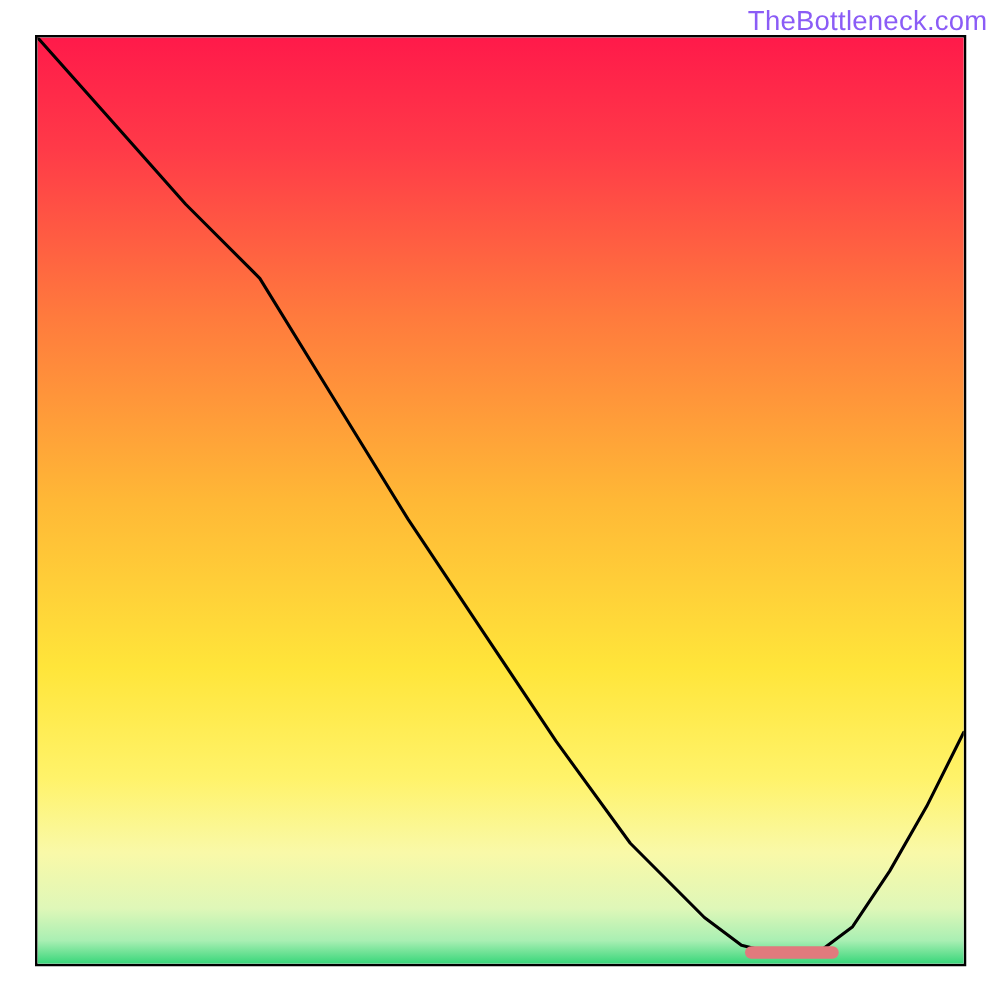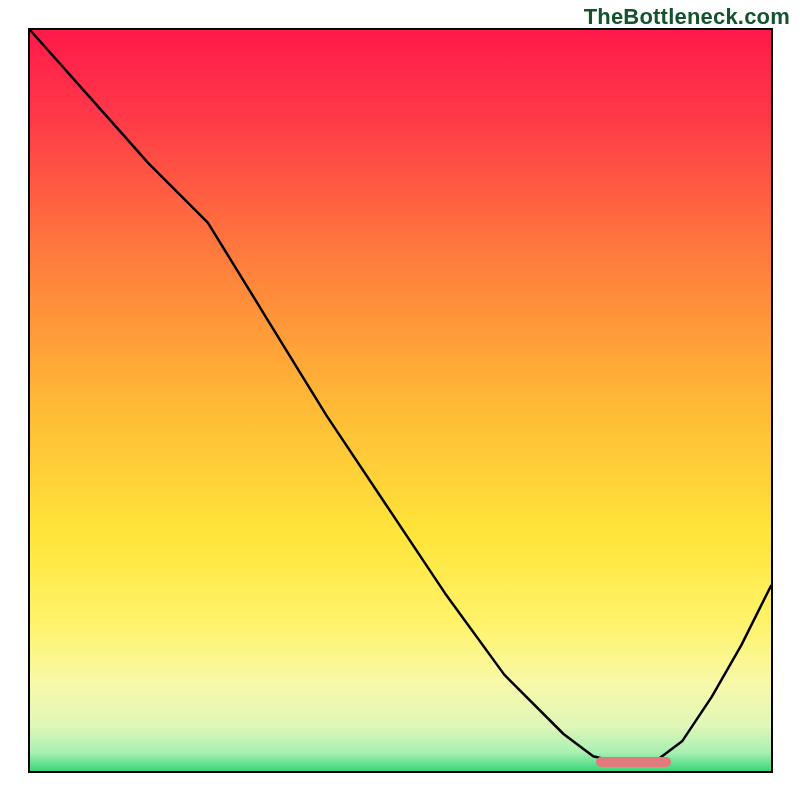--- a/index.html
+++ b/index.html
@@ -13,23 +13,23 @@
   }
   .container {
     position: relative;
     width: 800px;
     height: 800px;
   }
   .watermark {
     position: absolute;
     top: 4px;
     right: 10px;
-    color: #14532d;
+    color: #8b5cf6;
     font-size: 22px;
-    font-weight: 700;
+    font-weight: 400;
     letter-spacing: 0.2px;
     z-index: 10;
     user-select: none;
   }
   .plot {
     position: absolute;
     left: 28px;
     top: 28px;
     width: 745px;
     height: 745px;

